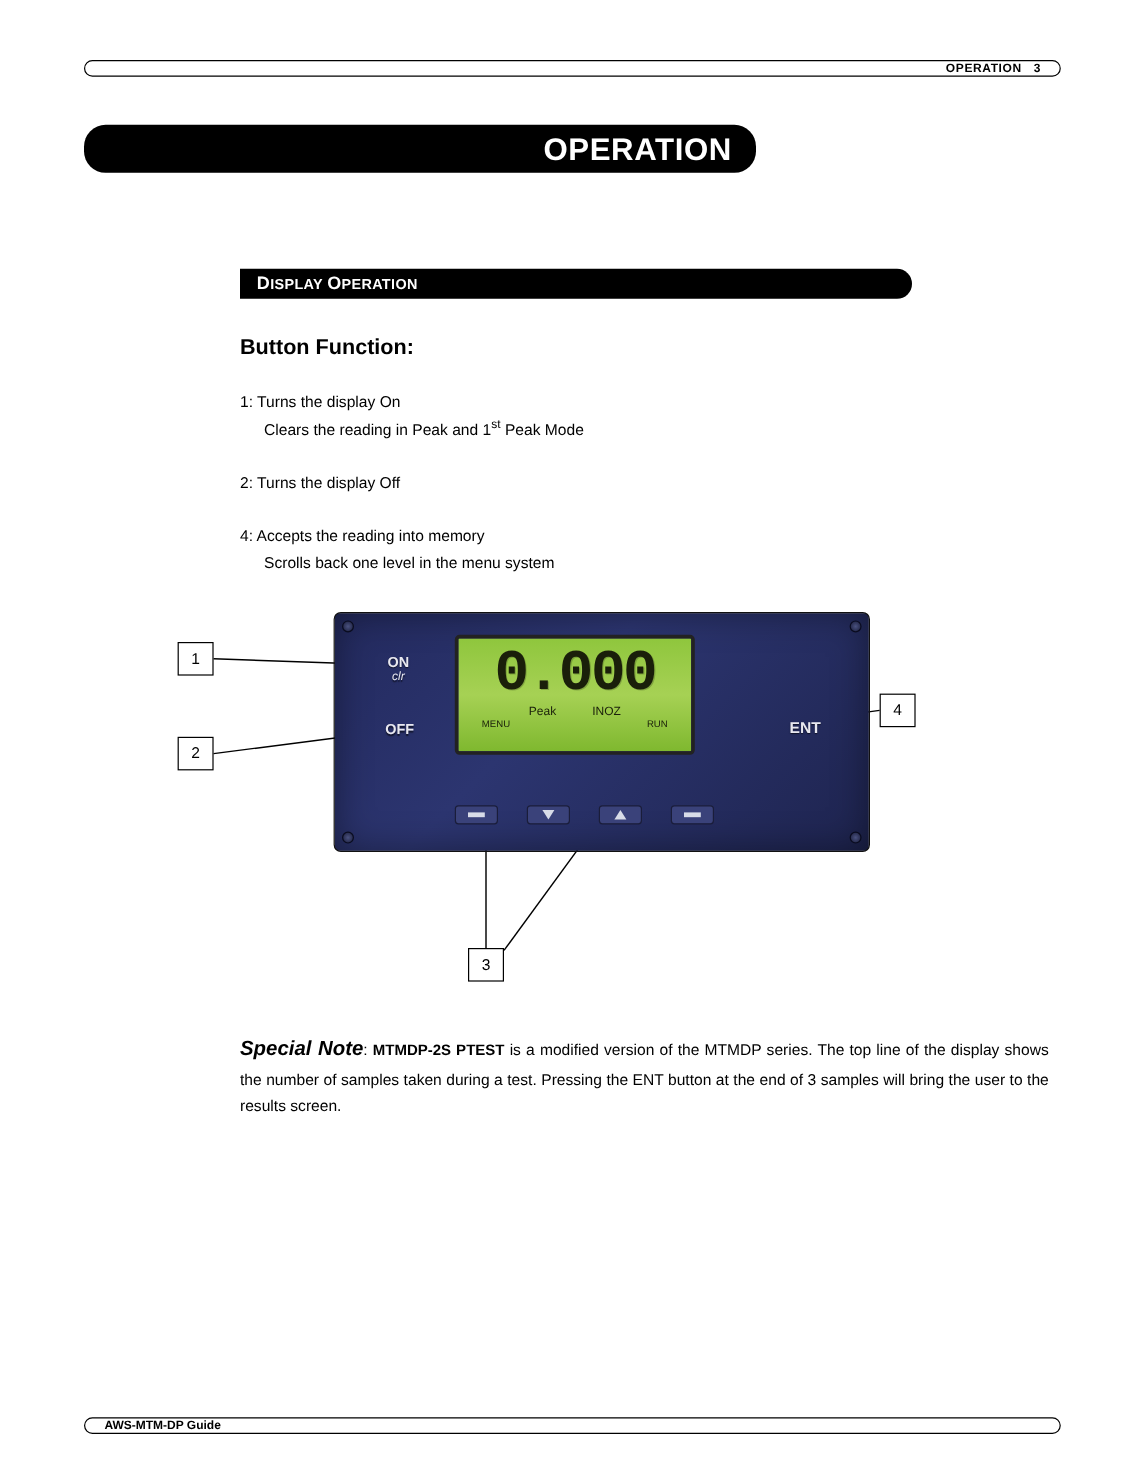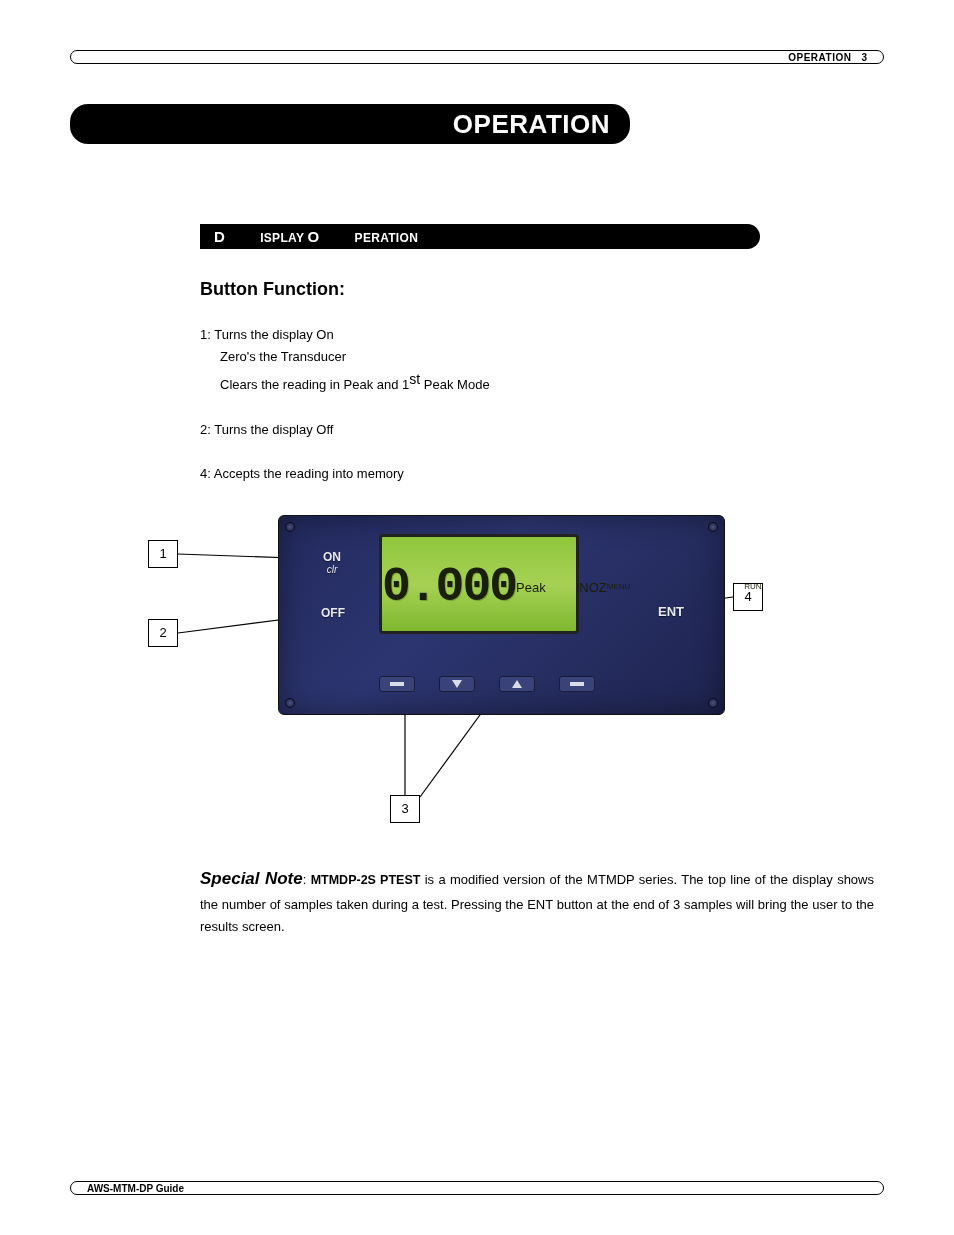--- a/index.html
+++ b/index.html
@@ -54,31 +54,31 @@
     border-radius: 0 14px 14px 0;
     padding: 4px 14px;
     font-family: Arial, sans-serif;
     font-weight: bold;
     font-size: 15px;
     display: inline-block;
     width: 560px;
     margin-bottom: 30px;
     letter-spacing: 0.3px;
   }
-  .section-banner .sm { font-size: 12px; vertical-align: baseline; padding-left: 35px; }
+  .section-banner .sm { font-size: 12px; vertical-align: baseline; }
   .subhead {
     font-family: Verdana, Arial, sans-serif;
     font-weight: bold;
     font-size: 18px;
     margin-bottom: 24px;
   }
   .fnlist { font-size: 13px; line-height: 1.7; }
   .fnitem { margin-bottom: 22px; text-align: justify; }
   .indent { margin-left: 20px; display: block; }
-  sup { font-size: 14px; }
+  sup { font-size: 10px; }
   .figure-area {
     position: relative;
     height: 330px;
     margin-top: 30px;
     margin-bottom: 20px;
     margin-left: -130px;
   }
   .callout {
     position: absolute;
     border: 1px solid #000;
@@ -105,30 +105,30 @@
     background: radial-gradient(circle,#4a5280,#1a1d3a);
     border: 1px solid #0a0c1f;
   }
   .scr-tl { left:6px; top:6px; } .scr-tr { right:6px; top:6px; }
   .scr-bl { left:6px; bottom:6px; } .scr-br { right:6px; bottom:6px; }
   .lcd {
     position: absolute; left: 100px; top: 18px;
     width: 200px; height: 100px;
     background: linear-gradient(#8fc63d,#a6d154 50%,#7fb82f);
     border: 3px solid #222; border-radius: 4px;
-    display: flex; flex-direction: row; align-items: center;
+    display: flex; flex-direction: column; align-items: center;
     padding-top: 6px;
   }
   .lcd-digits {
     font-family: 'Courier New', monospace;
     font-weight: 900; font-size: 48px; color: #1a1f0a;
     letter-spacing: -2px; line-height: 1;
     text-shadow: 1px 1px 0 rgba(0,0,0,0.2);
   }
-  .lcd-row2 { font-size: 13px; color: #1a1f0a; display: flex; gap: 30px; margin-top: 2px; }
+  .lcd-row2 { font-size: 10px; color: #1a1f0a; display: flex; gap: 30px; margin-top: 2px; }
   .lcd-row3 { font-size: 8px; color: #1a1f0a; display: flex; gap: 114px; margin-top: 0; }
   .btn-label {
     position: absolute; color: #e8e8f0; font-family: Arial, sans-serif;
     font-weight: bold; font-size: 12px; text-align: center;
     text-shadow: 0 1px 1px rgba(0,0,0,0.6);
   }
   .btn-on { left: 44px; top: 34px; }
   .btn-on .sub { font-style: italic; font-weight: normal; font-size: 10px; display:block; }
   .btn-off { left: 42px; top: 90px; }
   .btn-ent { right: 40px; top: 88px; font-size: 13px; }
@@ -182,32 +182,32 @@
       <span>D</span><span class="sm">ISPLAY </span><span>O</span><span class="sm">PERATION</span>
     </div>
 
     <div class="subhead">Button Function:</div>
 
     <div class="fnlist">
 
       <div class="fnitem">
         <span>1:</span>
         <span>Turns the display On</span>
-        <span class="indent">Zero's the Transducer</span>
         <span class="indent"><span>Clears the reading in Peak and 1</span><sup>st</sup><span> Peak Mode</span></span>
       </div>
 
       <div class="fnitem">
         <span>2:</span><span> Turns the display Off</span>
       </div>
 
 
       <div class="fnitem">
         <span>4:</span>
         <span>Accepts the reading into memory</span>
+        <span class="indent">Scrolls back one level in the menu system</span>
       </div>
 
     </div>
 
     <div class="figure-area">
 
       <div class="callout" style="left:78px; top:25px;">
           <span>1</span>
         </div>
       <div class="callout" style="left:78px; top:104px;">

